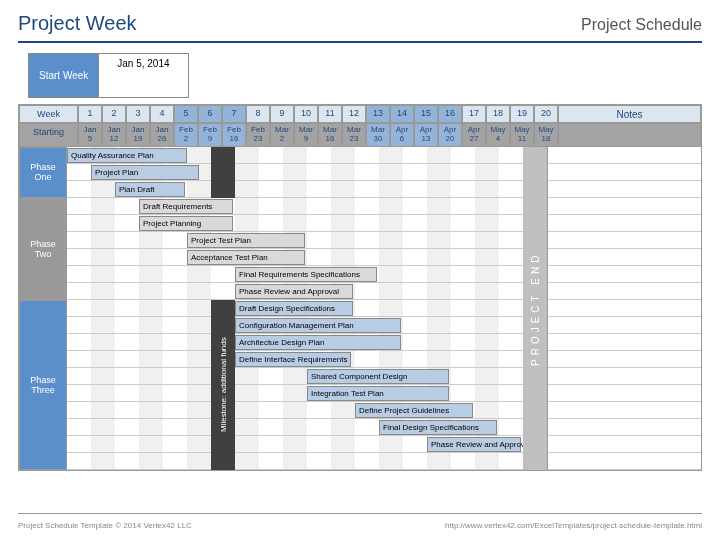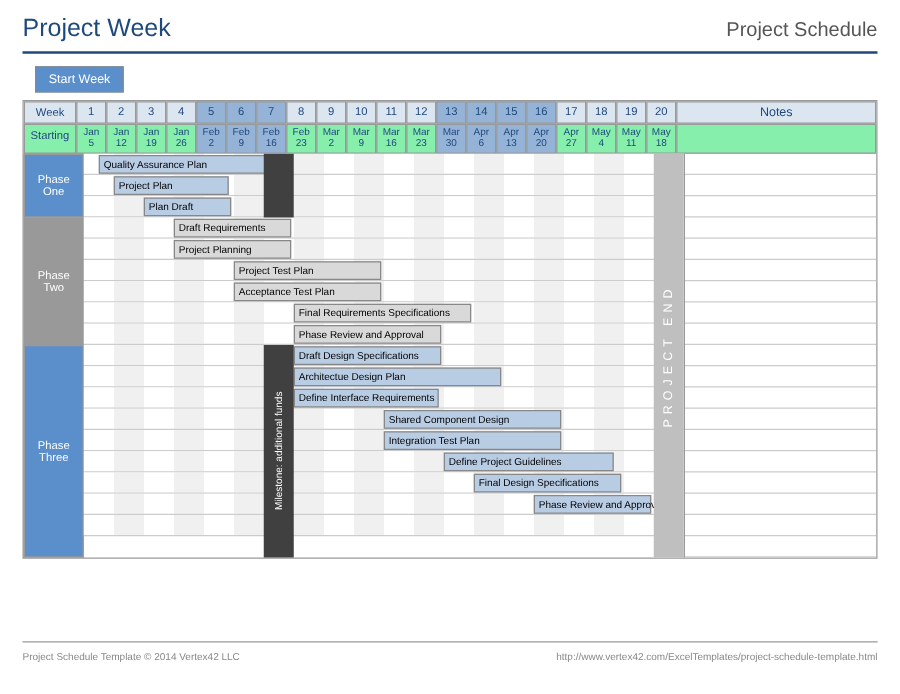--- a/index.html
+++ b/index.html
@@ -1,25 +1,25 @@
 <!DOCTYPE html>
 <html><head>
 <meta charset="utf-8">
 <style>
 *{box-sizing:border-box;margin:0;padding:0}
 body{font-family:Arial,sans-serif;font-size:10px;background:#fff;width:720px;height:555px;padding:12px 18px;position:relative}
 .hdr{display:flex;justify-content:space-between;align-items:baseline;border-bottom:2px solid #1f497d;padding-bottom:6px;margin-bottom:10px}
 .title{font-size:20px;color:#1f497d;font-weight:normal}
 .sub{font-size:16px;color:#555}
 .sw{display:flex;margin-bottom:6px;margin-left:10px}
-.swl{background:#5b8fcc;color:#fff;padding:4px 10px;border:1px solid #888;font-size:10px}
+.swl{background:#5b8fcc;color:#fff;padding:16px 10px;border:1px solid #888;font-size:10px}
 .swv{background:#fff;border:1px solid #888;padding:4px 18px;font-size:10px;margin-left:-1px}
 .grid{border:1px solid #999;position:relative}
-.hrow{display:flex;background:#86efac}
-.lab{width:42px;border:1px solid #999;padding:3px 2px;color:#1f497d;font-size:9px;text-align:center}
+.hrow{display:flex;background:#a3a3a3}
+.lab{width:59px;border:1px solid #999;padding:3px 2px;color:#1f497d;font-size:9px;text-align:center}
 .wk{width:24px;border:1px solid #999;text-align:center;padding:2px 0;color:#1f497d;font-size:9px}
 .wk.dk{background:#95b3d7}
 .notes{flex:1;border:1px solid #999;text-align:center;padding:2px;color:#1f497d;font-size:10px;display:flex;align-items:center;justify-content:center}
 .dt{display:flex;flex-direction:column;line-height:1.1;font-size:8px}
 .body{display:flex;position:relative}
 .pcol{width:48px}
 .ph{border:1px solid #999;color:#fff;font-size:9px;text-align:center;padding:4px 2px;display:flex;flex-direction:column;justify-content:center}
 .ph.b{background:#5b8fcc}
 .ph.g{background:#999}
 .rows{position:relative;width:480px}
@@ -37,20 +37,21 @@
 </head>
 <body>
 
 <div class="hdr">
   <span class="title">Project Week</span>
   <span class="sub">Project Schedule</span>
 </div>
 
 <div class="sw">
   <div class="swl">Start Week</div>
+  <div class="swv">Jan 5, 2014</div>
 </div>
 
 <div class="grid">
   <div class="hrow toprow" id="hrow1">
     <div class="lab">Week</div>
   <div class="wk">1</div>
       <div class="wk">2</div>
       <div class="wk">3</div>
       <div class="wk">4</div>
       <div class="wk dk">5</div>
@@ -197,24 +198,24 @@
     </div>
 
   <div class="body">
     <div class="pcol" id="pcol">
         <div class="ph b" style="height: 51px;">Phase<br>One</div>
         <div class="ph g" style="height: 102px;">Phase<br>Two</div>
         <div class="ph b" style="height: 170px;">Phase<br>Three</div>
       </div>
     <div class="rows" id="rows">
         <div class="row">
-          <div class="bar b" style="left: 12px; width: 138px;">Quality Assurance Plan</div>
-        </div>
-        <div class="row">
-          <div class="bar b" style="left: 24px; width: 92px;">Project Plan</div>
+          <div class="bar b" style="left: 0px; width: 120px;">Quality Assurance Plan</div>
+        </div>
+        <div class="row">
+          <div class="bar b" style="left: 24px; width: 108px;">Project Plan</div>
         </div>
         <div class="row">
           <div class="bar b" style="left: 48px; width: 70px;">Plan Draft</div>
         </div>
         <div class="row">
           <div class="bar g" style="left: 72px; width: 94px;">Draft Requirements</div>
         </div>
         <div class="row">
           <div class="bar g" style="left: 72px; width: 94px;">Project Planning</div>
         </div>
@@ -227,33 +228,36 @@
         <div class="row">
           <div class="bar g" style="left: 168px; width: 142px;">Final Requirements Specifications</div>
         </div>
         <div class="row">
           <div class="bar g" style="left: 168px; width: 118px;">Phase Review and Approval</div>
         </div>
         <div class="row">
           <div class="bar b" style="left: 168px; width: 118px;">Draft Design Specifications</div>
         </div>
         <div class="row">
+          <div class="bar b" style="left: 168px; width: 166px;">Configuration Management Plan</div>
+        </div>
+        <div class="row">
           <div class="bar b" style="left: 168px; width: 166px;">Architectue Design Plan</div>
         </div>
         <div class="row">
           <div class="bar b" style="left: 168px; width: 116px;">Define Interface Requirements</div>
         </div>
         <div class="row">
           <div class="bar b" style="left: 240px; width: 142px;">Shared Component Design</div>
         </div>
         <div class="row">
           <div class="bar b" style="left: 240px; width: 142px;">Integration Test Plan</div>
         </div>
         <div class="row">
-          <div class="bar b" style="left: 288px; width: 136px;">Define Project Guidelines</div>
+          <div class="bar b" style="left: 288px; width: 118px;">Define Project Guidelines</div>
         </div>
         <div class="row">
           <div class="bar b" style="left: 312px; width: 118px;">Final Design Specifications</div>
         </div>
         <div class="row">
           <div class="bar b" style="left: 360px; width: 94px;">Phase Review and Approval</div>
         </div>
         <div class="row"></div>
         <div class="ms" style="left: 144px; top: 153px; height: 170px;">Milestone: additional funds</div>
         <div class="ms" style="left: 144px; top: 0px; height: 51px;"></div>

